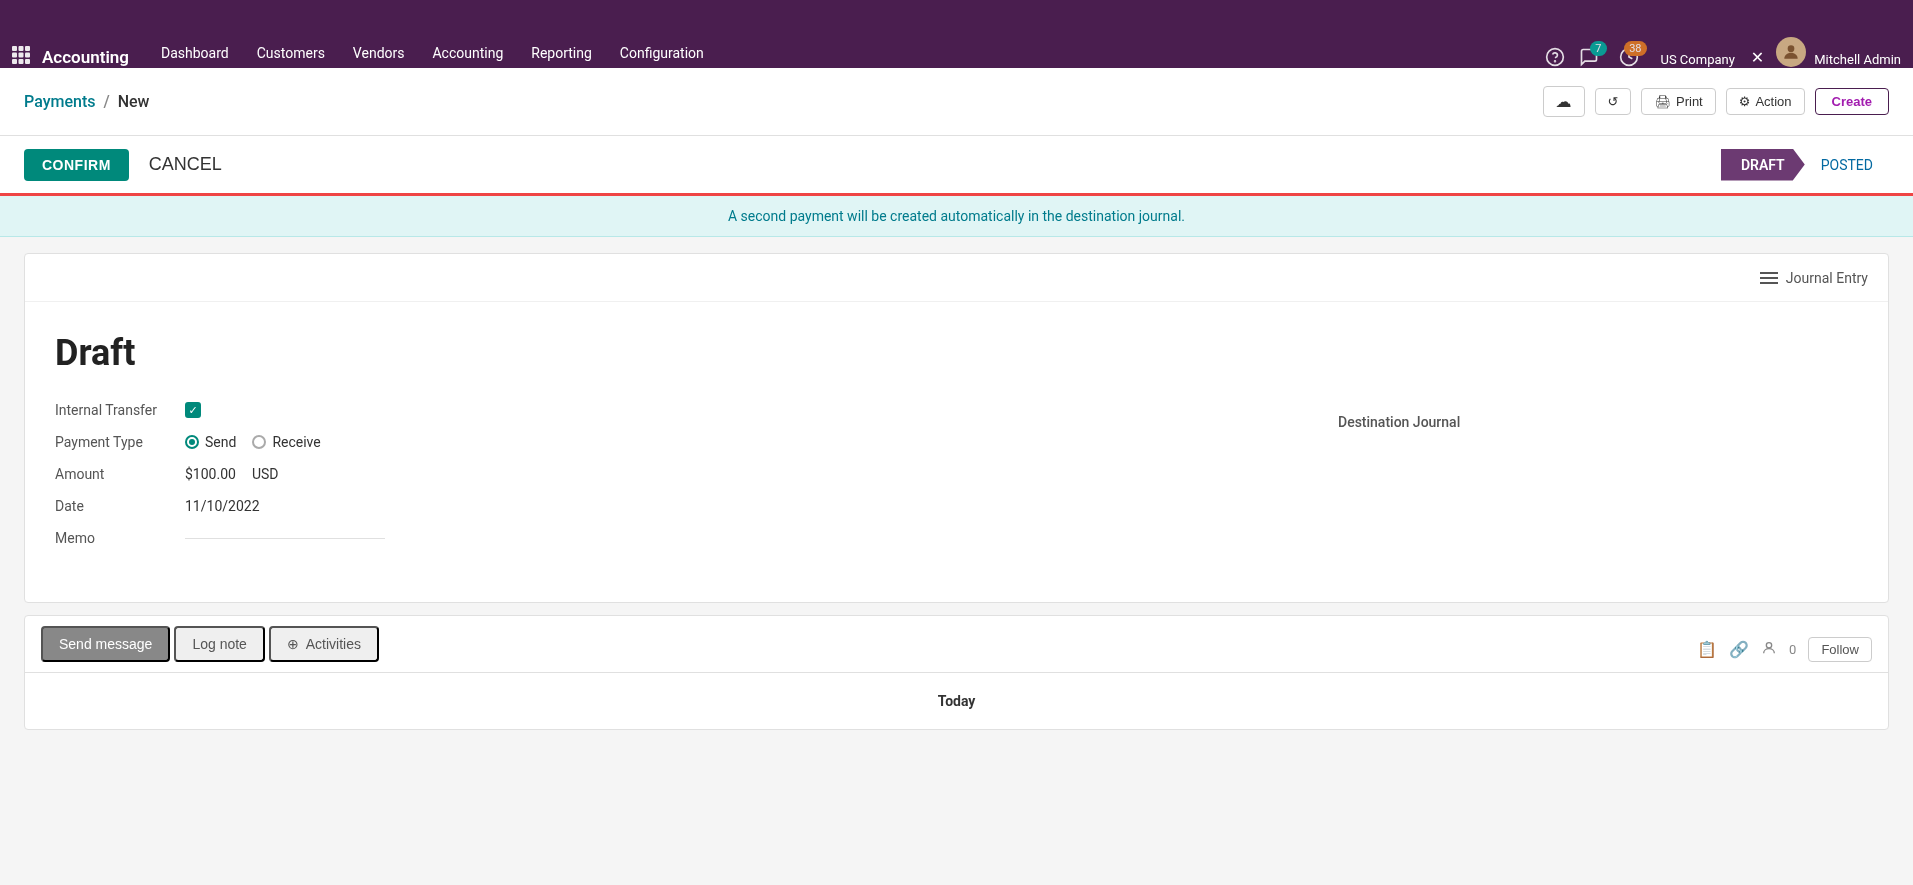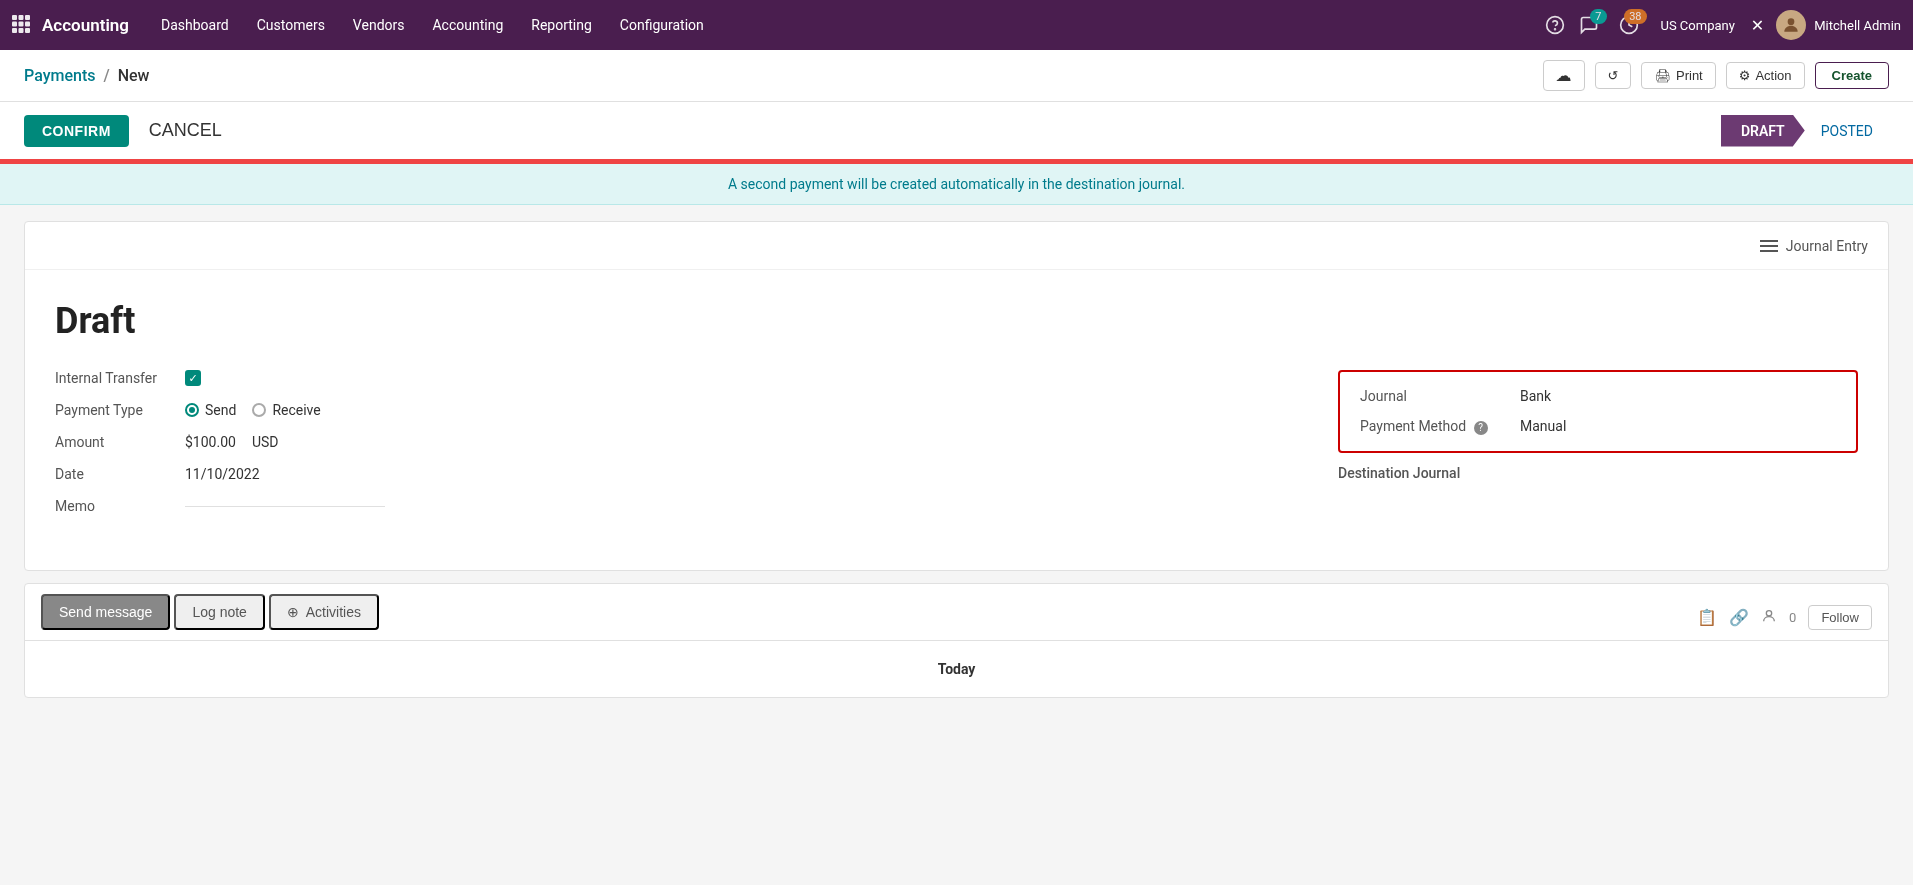--- a/index.html
+++ b/index.html
@@ -3,23 +3,23 @@
   <meta charset="utf-8">
   <style>
     * { box-sizing: border-box; margin: 0; padding: 0; }
     body { font-family: -apple-system, BlinkMacSystemFont, 'Segoe UI', Roboto, sans-serif; font-size: 14px; background: #f5f5f5; color: #333; }
 
     
     .top-nav {
       background: #4a1e4f;
       color: #fff;
       display: flex;
-      align-items: center;
-      height: 50px;
-      padding: 14px 12px;
+      align-items: flex-end;
+      height: 68px;
+      padding: 1px 12px;
       gap: 4px;
     }
     .top-nav .apps-icon { margin-right: 8px; cursor: pointer; opacity: 0.9; }
     .top-nav .brand { font-size: 17px; font-weight: 600; margin-right: 16px; }
     .top-nav .nav-item { padding: 6px 12px; border-radius: 4px; cursor: pointer; font-size: 14px; white-space: nowrap; }
     .top-nav .spacer { flex: 1; }
     .top-nav .nav-icon { margin: 0 4px; cursor: pointer; opacity: 0.85; font-size: 18px; }
     .top-nav .badge-wrap { position: relative; display: inline-flex; align-items: center; margin: 0 4px; }
     .top-nav .badge { background: #00b0a0; color: #fff; border-radius: 10px; font-size: 11px; padding: 1px 5px; position: absolute; top: -6px; right: -8px; }
     .top-nav .badge-orange { background: #e67e22; }
@@ -28,34 +28,34 @@
     .top-nav .avatar { width: 30px; height: 30px; border-radius: 50%; background: #c8a882; display: inline-flex; align-items: center; justify-content: center; margin: 0 4px; }
     .top-nav .user-name { font-size: 13px; }
 
     
     .breadcrumb-bar {
       background: #fff;
       border-bottom: 1px solid #e0e0e0;
       display: flex;
       align-items: center;
       padding: 0 24px;
-      height: 52px;
+      height: 68px;
     }
     .breadcrumb-bar .breadcrumb { font-size: 16px; color: #007b8c; font-weight: 500; flex: 1; }
     .breadcrumb-bar .breadcrumb .sep { color: #888; margin: 0 4px; }
     .breadcrumb-bar .breadcrumb .current { color: #333; }
     .breadcrumb-bar .toolbar { display: flex; align-items: center; gap: 10px; }
     .breadcrumb-bar .toolbar-btn { display: flex; align-items: center; gap: 5px; padding: 5px 12px; border: 1px solid #ccc; border-radius: 4px; cursor: pointer; background: #fff; font-size: 13px; color: #333; }
-    .breadcrumb-bar .create-btn { background: #fff; border: 1px solid #4a1e4f; color: #14532d; font-weight: 600; padding: 5px 16px; border-radius: 4px; cursor: pointer; font-size: 13px; }
+    .breadcrumb-bar .create-btn { background: #fff; border: 1px solid #4a1e4f; color: #a21caf; font-weight: 600; padding: 5px 16px; border-radius: 4px; cursor: pointer; font-size: 13px; }
     .icon-upload { font-size: 16px; }
 
     
     .action-bar {
       background: #fff;
-      border-bottom: 5px solid #ef4444;
+      border-bottom: 3px solid #ef4444;
       display: flex;
       align-items: center;
       padding: 10px 24px;
       gap: 8px;
     }
     .action-bar .confirm-btn { background: #00897b; color: #fff; border: none; padding: 8px 18px; border-radius: 4px; font-weight: 700; font-size: 14px; cursor: pointer; letter-spacing: 0.5px; }
     .action-bar .cancel-btn { background: transparent; border: none; color: #333; font-size: 18px; cursor: pointer; padding: 8px 12px; }
     .action-bar .spacer { flex: 1; }
     .status-bar { display: flex; align-items: center; }
     .status-draft { background: #6c3a72; color: #fff; padding: 8px 20px; font-size: 14px; font-weight: 600; clip-path: polygon(0 0, calc(100% - 12px) 0, 100% 50%, calc(100% - 12px) 100%, 0 100%); }
@@ -298,35 +298,20 @@
             <span class="form-value">11/10/2022</span>
           </div>
 
           <div class="form-row">
             <span class="form-label">Memo</span>
             <span class="form-value" style="min-width:200px;border-bottom:1px solid #e0e0e0;"></span>
           </div>
         </div>
 
         <div class="form-right">
-          <div class="right-panel">
-
-            <div class="form-row">
-              <span class="form-label" style="min-width:160px;">Journal</span>
-              <span class="form-value">Bank</span>
-            </div>
-
-            <div class="form-row">
-              <span class="form-label" style="min-width:160px;">
-                <span>Payment Method</span>
-                <span class="help-icon">?</span>
-              </span>
-              <span class="form-value">Manual</span>
-            </div>
-          </div>
           <div class="destination-journal">Destination Journal</div>
         </div>
       </div>
     </div>
   </div>
 
   <div class="chatter">
     <div class="chatter-tabs">
       <button class="chatter-tab active">Send message</button>
       <button class="chatter-tab">Log note</button>

